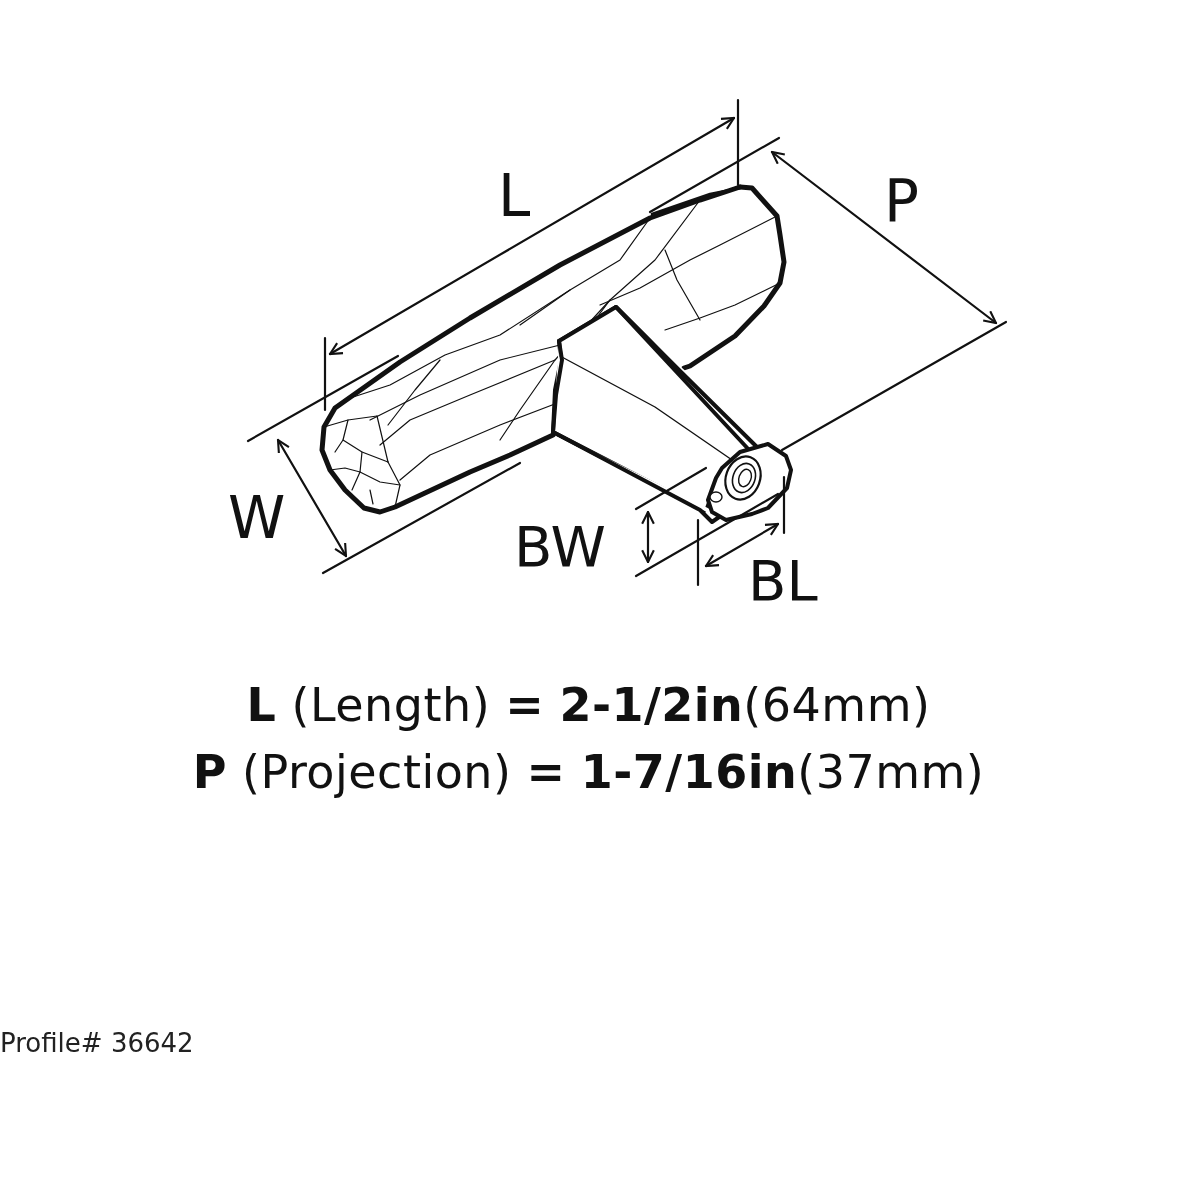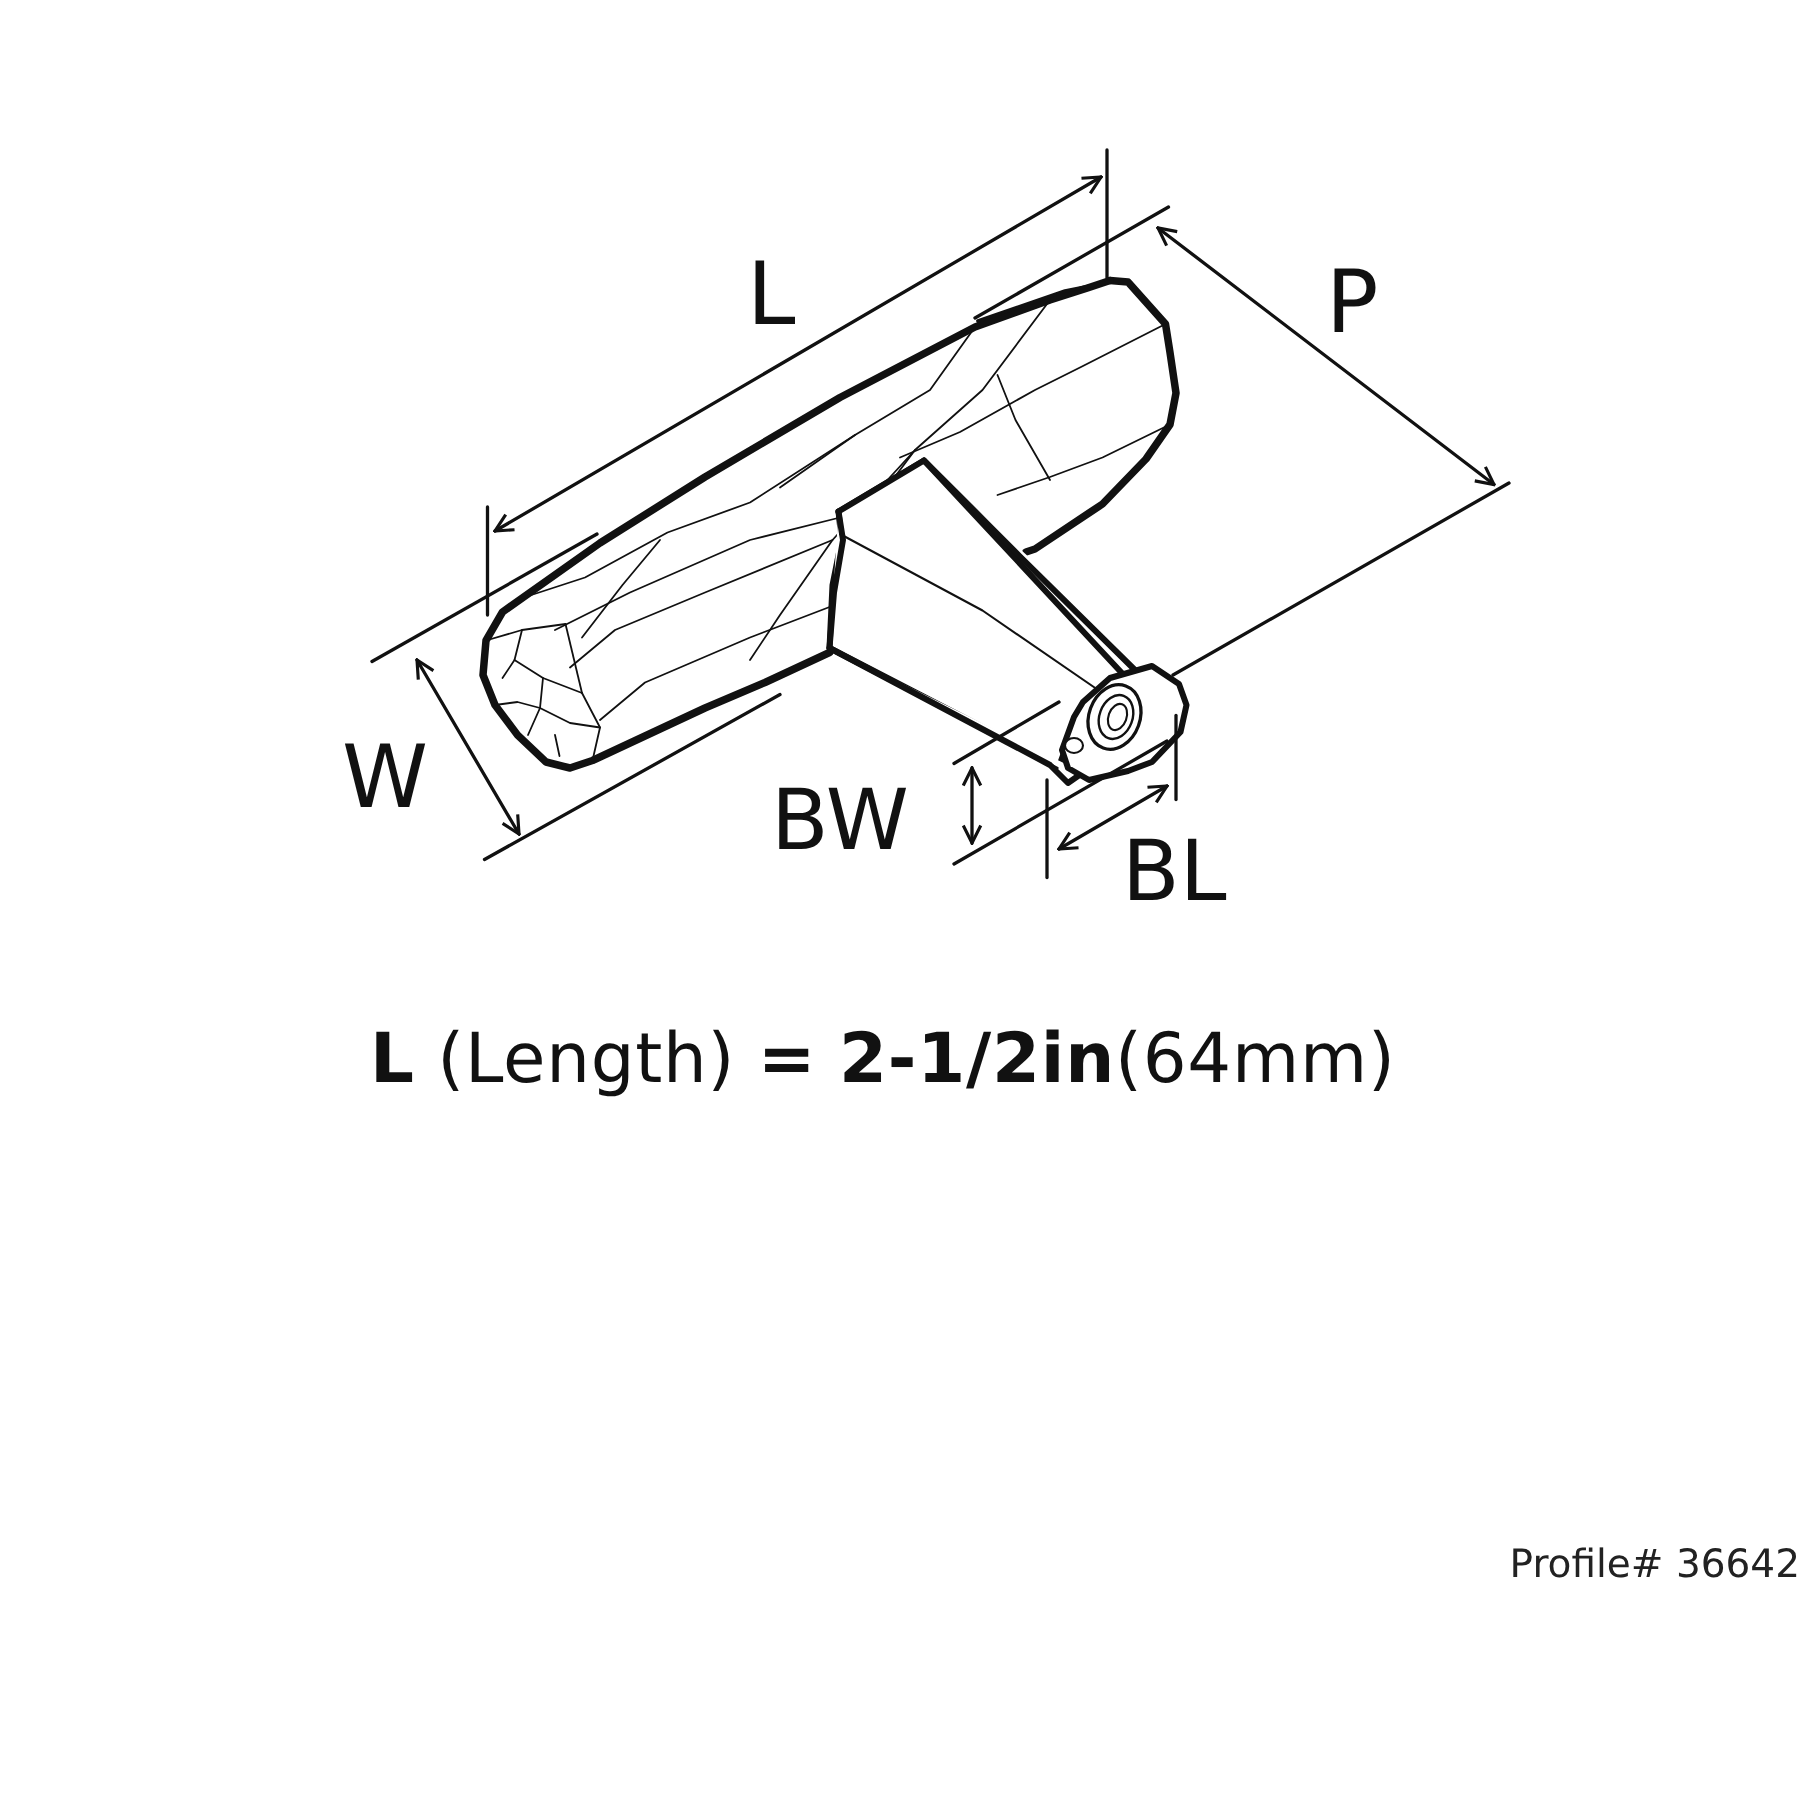--- a/index.html
+++ b/index.html
@@ -6,21 +6,21 @@
     body { width:1200px; height:1200px; position:relative; overflow:hidden; font-family:"DejaVu Sans", sans-serif; color:#111; }
     #drawing { position:absolute; left:0; top:0; width:1200px; height:640px; }
     .dim-label { font-family:"DejaVu Sans", sans-serif; font-weight:500; fill:#111; }
     #specs { position:absolute; left:0; top:672px; width:1177px; text-align:center; }
     .spec-line { font-size:46px; line-height:67px; height:67px; white-space:nowrap; letter-spacing:0.5px; }
     .spec-line .code { font-weight:bold; }
     .spec-line .desc { font-weight:normal; }
     .spec-line .eq { font-weight:bold; }
     .spec-line .imp { font-weight:bold; }
     .spec-line .met { font-weight:normal; }
-    #profile { position:absolute; left:0; top:1028px; width:1200px; text-align:right; font-size:26px; color:#222; }
+    #profile { position:absolute; left:0; top:1028px; width:1200px; text-align:left; font-size:26px; color:#222; }
   </style>
 </head>
 <body>
 
 <svg id="drawing" viewBox="0 0 1200 640" xmlns="http://www.w3.org/2000/svg">
   <defs>
     <marker id="arr" viewBox="0 0 12 12" refX="11" refY="6" markerWidth="14" markerHeight="14" orient="auto-start-reverse" markerUnits="userSpaceOnUse">
       <path d="M1,1 L11,6 L1,11" fill="none" stroke="#111" stroke-width="1.8"></path>
     </marker>
   </defs>
@@ -112,15 +112,21 @@
   <text class="dim-label" x="748" y="600" font-size="56">BL</text>
 </svg>
 
 <div id="specs">
   <div class="spec-line">
     <span class="code">L</span>
     <span class="desc">(Length)</span>
     <span class="eq">=</span>
     <span class="imp">2-1/2in</span><span class="met">(64mm)</span>
   </div>
+  <div class="spec-line">
+    <span class="code">P</span>
+    <span class="desc">(Projection)</span>
+    <span class="eq">=</span>
+    <span class="imp">1-7/16in</span><span class="met">(37mm)</span>
+  </div>
 </div>
 
 <div id="profile">Profile# 36642</div>
 
 </body></html>

